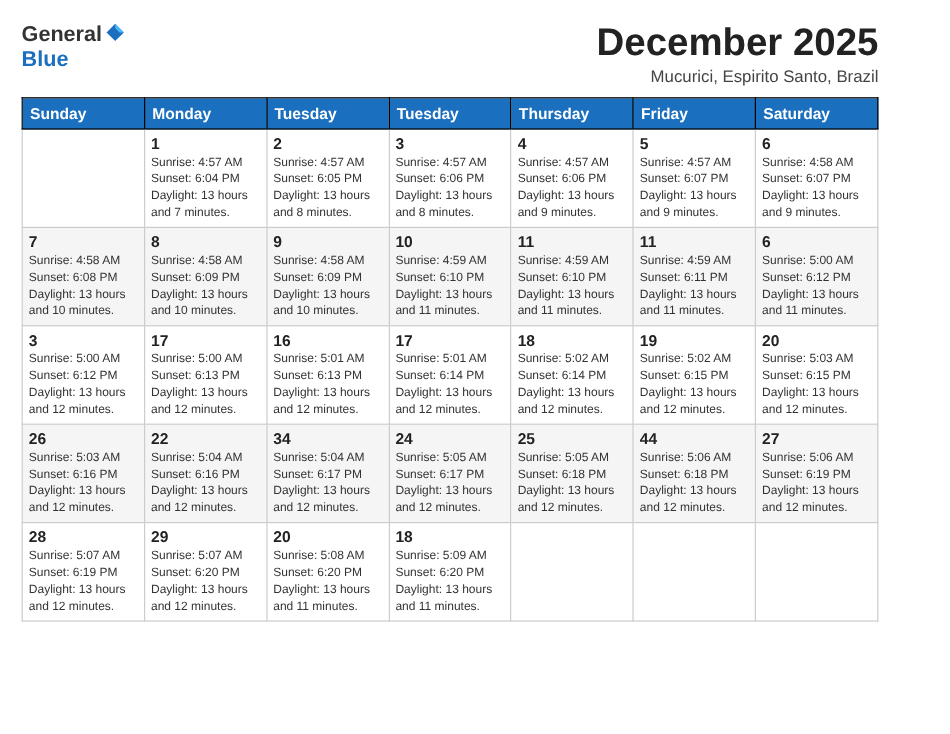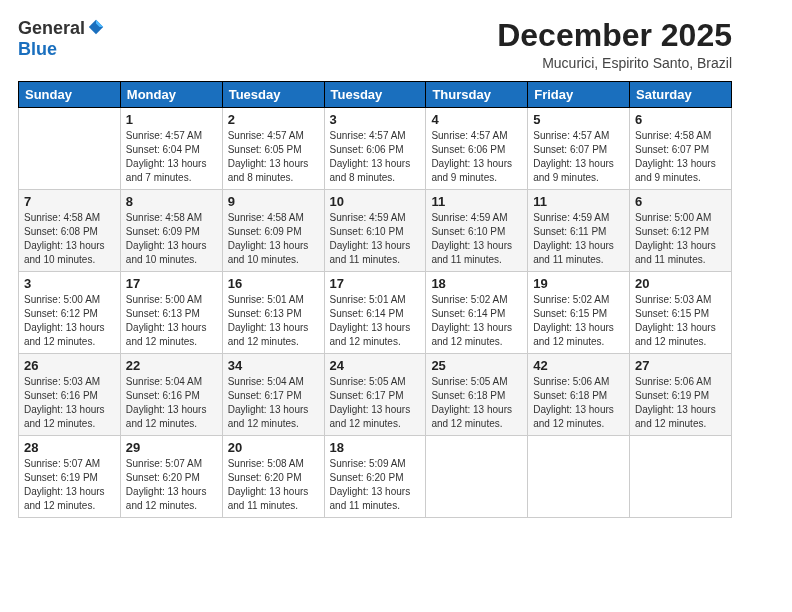--- a/index.html
+++ b/index.html
@@ -312,21 +312,21 @@
             <div class="cell-text">and 12 minutes.</div>
           </td>
           <td>
             <span class="day-num">25</span>
             <div class="cell-text">Sunrise: 5:05 AM</div>
             <div class="cell-text">Sunset: 6:18 PM</div>
             <div class="cell-text">Daylight: 13 hours</div>
             <div class="cell-text">and 12 minutes.</div>
           </td>
           <td>
-            <span class="day-num">42</span>
+            <span class="day-num">44</span>
             <div class="cell-text">Sunrise: 5:06 AM</div>
             <div class="cell-text">Sunset: 6:18 PM</div>
             <div class="cell-text">Daylight: 13 hours</div>
             <div class="cell-text">and 12 minutes.</div>
           </td>
           <td>
             <span class="day-num">27</span>
             <div class="cell-text">Sunrise: 5:06 AM</div>
             <div class="cell-text">Sunset: 6:19 PM</div>
             <div class="cell-text">Daylight: 13 hours</div>

